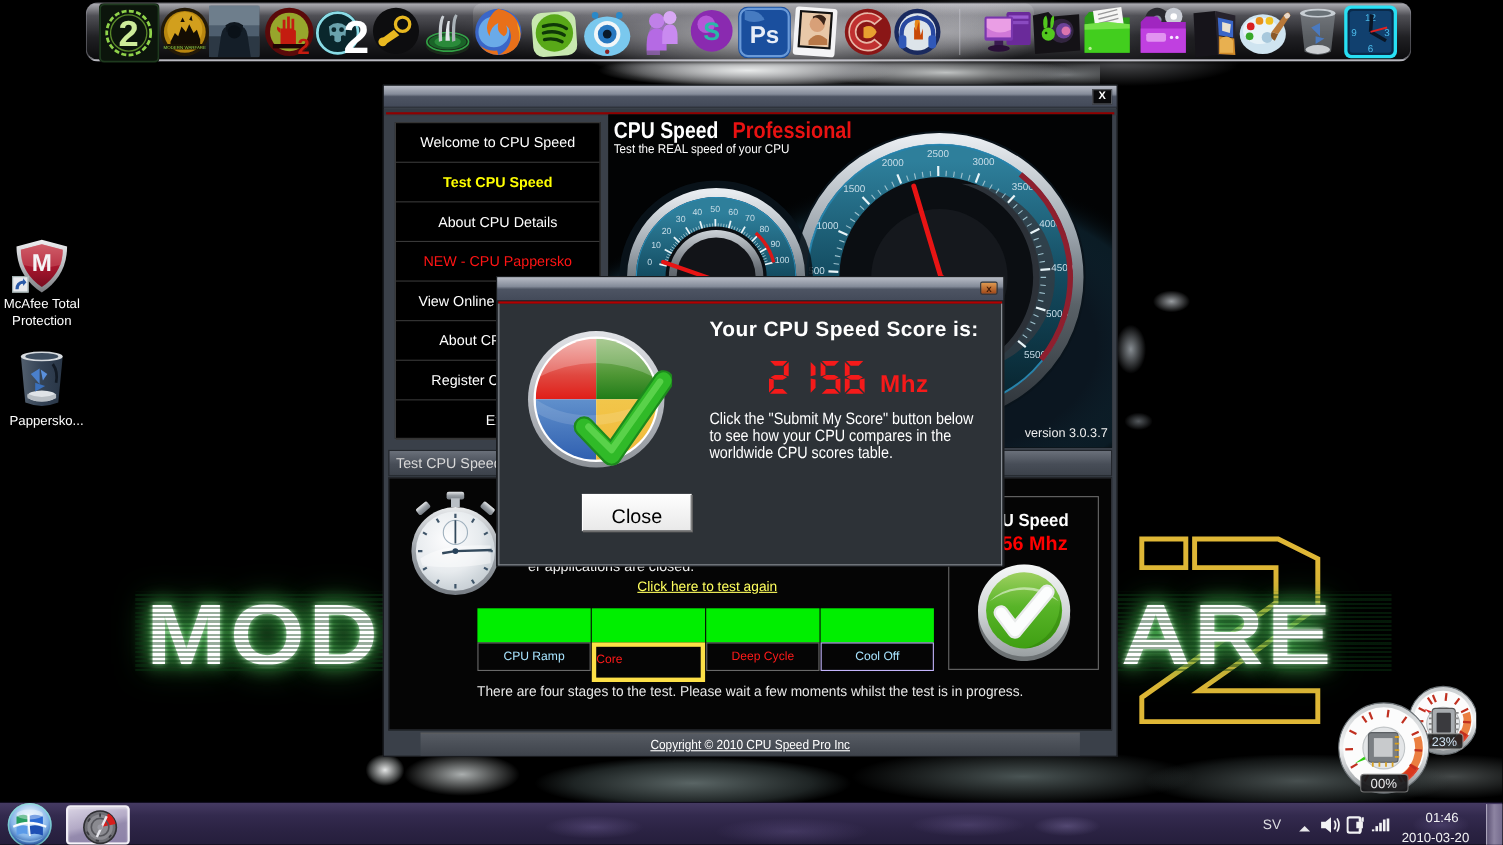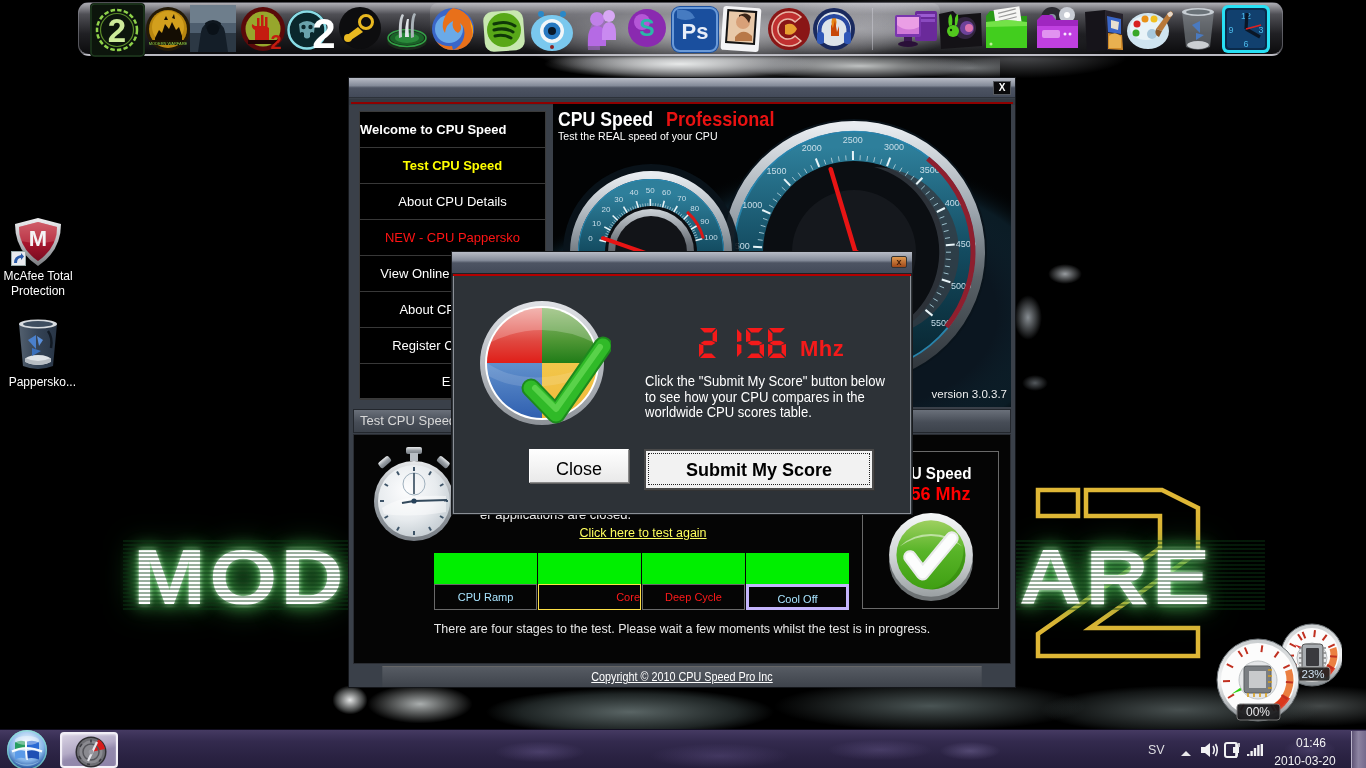--- a/index.html
+++ b/index.html
@@ -440,21 +440,21 @@
         <circle cx="98.0" cy="148.0" r="43" fill="url(#hub)"></circle>
         <circle cx="98.0" cy="148.0" r="36" fill="#121418"></circle>
         <line x1="98" y1="151" x2="49.9" y2="134.2" stroke="#e81414" stroke-width="4" stroke-linecap="round"></line>
       </svg>
 <div class="abs" style="left:5px;top:3px;font-size:21px;font-weight:bold;color:#fff;transform:scaleX(0.84);transform-origin:left">CPU Speed</div>
 <div class="abs" style="left:113px;top:3px;font-size:21px;font-weight:bold;color:#e81212;transform:scaleX(0.86);transform-origin:left">Professional</div>
 <div class="abs" style="left:5px;top:26px;font-size:11.5px;color:#fff;transform:scaleX(0.92);transform-origin:left">Test the REAL speed of your CPU</div>
 <div class="abs" style="right:4px;top:284px;font-size:11.5px;color:#eee">version 3.0.3.7</div>
 </div>
 <div class="abs" style="left:10px;top:33px;width:187px;height:288px;background:#000;border:1px solid #3a3a3a">
-<div class="abs" style="left:0;top:0px;width:185px;height:36px;border-bottom:1px solid #383838;color:#fff;font-weight:bold;font-size:13px;line-height:36px">Welcome to CPU Speed</div>
+<div class="abs" style="left:0;top:0px;width:185px;height:36px;border-bottom:1px solid #383838;color:#fff;font-weight:normal;font-size:13px;text-align:center;line-height:36px">Welcome to CPU Speed</div>
 <div class="abs" style="left:0;top:36px;width:185px;height:36px;border-bottom:1px solid #383838;color:#ffff00;font-weight:bold;font-size:13px;text-align:center;line-height:36px">Test CPU Speed</div>
 <div class="abs" style="left:0;top:72px;width:185px;height:36px;border-bottom:1px solid #383838;color:#fff;font-weight:normal;font-size:13px;text-align:center;line-height:36px">About CPU Details</div>
 <div class="abs" style="left:0;top:108px;width:185px;height:36px;border-bottom:1px solid #383838;color:#ff1414;font-weight:normal;font-size:13px;text-align:center;line-height:36px">NEW - CPU Pappersko</div>
 <div class="abs" style="left:0;top:144px;width:185px;height:36px;border-bottom:1px solid #383838;color:#fff;font-weight:normal;font-size:13px;text-align:center;line-height:36px">View Online CPU Scores</div>
 <div class="abs" style="left:0;top:180px;width:185px;height:36px;border-bottom:1px solid #383838;color:#fff;font-weight:normal;font-size:13px;text-align:center;line-height:36px">About CPU Speed</div>
 <div class="abs" style="left:0;top:216px;width:185px;height:36px;border-bottom:1px solid #383838;color:#fff;font-weight:normal;font-size:13px;text-align:center;line-height:36px">Register CPU Speed</div>
 <div class="abs" style="left:0;top:252px;width:185px;height:36px;border-bottom:1px solid #383838;color:#fff;font-weight:normal;font-size:13px;text-align:center;line-height:36px">Exit</div>
 </div>
 <div class="abs" style="left:4px;top:331px;width:658px;height:24px;background:linear-gradient(180deg,#6a707a,#474d57 55%,#3c424b);border:1px solid #23272d;color:#d8d8d8;font-size:13px;line-height:22px;padding-left:6px">Test CPU Speed</div>
 <div class="abs" style="left:4px;top:356px;width:658px;height:230px;background:#050505;border:1px solid #2a2d33">
@@ -495,25 +495,25 @@
         <line x1="42" y1="48" x2="42" y2="27" stroke="#33495c" stroke-width="1.6"></line>
         <line x1="42" y1="55" x2="75" y2="54" stroke="#33495c" stroke-width="2.2"></line>
         <line x1="42" y1="55" x2="30" y2="57" stroke="#33495c" stroke-width="2.2"></line>
         <circle cx="42" cy="55" r="2.6" fill="#26415a"></circle>
       </svg>
 <div class="abs" style="left:126px;top:72px;width:260px;font-size:13px;color:#eee">er applications are closed.</div>
 <div class="abs" style="left:0;top:91px;width:578px;text-align:center;font-size:12.5px;color:#ffff5e"><span style="text-decoration:underline">Click here to test again</span></div>
 <div class="abs" style="left:80px;top:118px;width:103px;height:31px;background:#00ef00"></div>
 <div class="abs" style="left:80px;top:149px;width:103px;height:26px;border:1px solid #6a6a6a;color:#a8e4ff;font-size:11px;text-align:center;line-height:24px">CPU Ramp</div>
 <div class="abs" style="left:184px;top:118px;width:103px;height:31px;background:#00ef00"></div>
-<div class="abs" style="left:184px;top:149px;width:103px;height:26px;border:1px solid #fde047;color:#ff1a1a;font-size:11px;text-align:right;line-height:24px">Core</div>
+<div class="abs" style="left:184px;top:149px;width:103px;height:36px;border:4px solid #fde047;color:#ff1a1a;font-size:11px;text-align:left;line-height:24px">Core</div>
 <div class="abs" style="left:288px;top:118px;width:103px;height:31px;background:#00ef00"></div>
 <div class="abs" style="left:288px;top:149px;width:103px;height:26px;border:1px solid #6a6a6a;color:#ff1a1a;font-size:11px;text-align:center;line-height:24px">Deep Cycle</div>
 <div class="abs" style="left:392px;top:118px;width:103px;height:31px;background:#00ef00"></div>
-<div class="abs" style="left:392px;top:149px;width:103px;height:26px;border:3px solid #c4b5fd;color:#a8e4ff;font-size:11px;text-align:center;line-height:24px">Cool Off</div>
+<div class="abs" style="left:392px;top:149px;width:103px;height:26px;border:1px solid #c4b5fd;color:#a8e4ff;font-size:11px;text-align:center;line-height:24px">Cool Off</div>
 <div class="abs" style="left:508px;top:16px;width:137px;height:158px;border:1px solid #6a6a6a">
         <div style="text-align:center;font-size:16px;font-weight:bold;color:#fff;margin-top:13px;transform:scaleX(0.95)">CPU Speed</div>
         <div style="text-align:center;font-size:18px;font-weight:bold;color:#f00;margin-top:1px">2156 Mhz</div>
 <svg width="88" height="88" viewBox="0 0 84 84" style="position:absolute;left:24px;top:61px">
           <defs>
             <linearGradient id="gc1" x1="0" y1="0" x2="0" y2="1">
               <stop offset="0" stop-color="#f6f8f8"></stop>
               <stop offset="0.5" stop-color="#d2d6d8"></stop>
               <stop offset="1" stop-color="#9aa0a2"></stop>
             </linearGradient>
@@ -581,20 +581,21 @@
         <rect x="63" y="8" width="55" height="55" fill="url(#wg)"></rect>
         <rect x="8" y="63" width="55" height="55" fill="url(#wb)"></rect>
         <rect x="63" y="63" width="55" height="55" fill="url(#wy)"></rect>
         <path d="M8 44 Q 63 16 118 44 L118 8 L8 8 Z" fill="#fff" opacity="0.22"></path>
         <path d="M8 63 Q 50 92 118 63 L 118 72 Q 50 100 8 75 Z" fill="#fff" opacity="0.13"></path>
       </g>
       <path d="M52 88 L77 114 L124 46" fill="none" stroke="#1d8a1d" stroke-width="19" stroke-linecap="round" stroke-linejoin="round"></path>
       <path d="M52 88 L77 114 L124 46" fill="none" stroke="#30ba28" stroke-width="15" stroke-linecap="round" stroke-linejoin="round"></path>
       <path d="M56 88 L77 109 L121 47" fill="none" stroke="#64d852" stroke-width="6" stroke-linecap="round" stroke-linejoin="round" opacity="0.8"></path>
     </svg>
+<div class="abs" style="left:193px;top:37px;width:270px;font-size:19px;font-weight:bold;color:#fff;letter-spacing:0.4px">Your CPU Speed Score is:</div>
 <svg width="92" height="31" viewBox="0 0 92 31" style="position:absolute;left:246.5px;top:75.5px">
       <path d="M1,0 L17.0,0 L12.6,4.4 L5.4,4.4 Z" fill="#f51a1a"></path>
       <path d="M18.0,1 L18.0,14.0 L13.6,13.0 L13.6,5.4 Z" fill="#f51a1a"></path>
       <path d="M1.5,15.0 L5.4,12.8 L12.6,12.8 L16.5,15.0 L12.6,17.2 L5.4,17.2 Z" fill="#f51a1a"></path>
       <path d="M0,16.0 L0,29.0 L4.4,24.6 L4.4,17.0 Z" fill="#f51a1a"></path>
       <path d="M1,30.0 L17.0,30.0 L12.6,25.6 L5.4,25.6 Z" fill="#f51a1a"></path>
       <path d="M38,1 L38,14 L42.4,13 L42.4,5.4 Z" fill="#f51a1a"></path>
       <path d="M38,16 L38,29 L42.4,24.6 L42.4,17 Z" fill="#f51a1a"></path>
       <path d="M48,0 L64.0,0 L59.6,4.4 L52.4,4.4 Z" fill="#f51a1a"></path>
       <path d="M47,1 L47,14.0 L51.4,13.0 L51.4,5.4 Z" fill="#f51a1a"></path>
@@ -604,23 +605,20 @@
       <path d="M70,0 L86.0,0 L81.6,4.4 L74.4,4.4 Z" fill="#f51a1a"></path>
       <path d="M69,1 L69,14.0 L73.4,13.0 L73.4,5.4 Z" fill="#f51a1a"></path>
       <path d="M70.5,15.0 L74.4,12.8 L81.6,12.8 L85.5,15.0 L81.6,17.2 L74.4,17.2 Z" fill="#f51a1a"></path>
       <path d="M69,16.0 L69,29.0 L73.4,24.6 L73.4,17.0 Z" fill="#f51a1a"></path>
       <path d="M87.0,16.0 L87.0,29.0 L82.6,24.6 L82.6,17.0 Z" fill="#f51a1a"></path>
       <path d="M70,30.0 L86.0,30.0 L81.6,25.6 L74.4,25.6 Z" fill="#f51a1a"></path>
     </svg>
 <div class="abs" style="left:348px;top:84px;font-size:22px;font-weight:bold;color:#f51a1a;letter-spacing:0.5px">Mhz</div>
 <div class="abs" style="left:193px;top:121px;width:300px;font-size:15px;color:#fff;line-height:15.7px;transform:scaleX(0.87);transform-origin:left">Click the "Submit My Score" button below<br>to see how your CPU compares in the<br>worldwide CPU scores table.</div>
 <div class="abs" style="left:77px;top:197px;width:100px;height:34px;background:linear-gradient(180deg,#fefefe,#e9e9e9);border:1px solid #8a8a8a;border-top-color:#fff;border-left-color:#fff;box-shadow:1px 1px 0 #606060;color:#000;font-size:18px;text-align:center;line-height:39px">Close</div>
-<div class="abs" style="left:192px;top:197px;width:230px;height:41px;background:#f2f2f2;border:2px solid #4a4a4a;box-shadow:1px 1px 0 #333">
-      <div class="abs" style="left:2px;top:2px;width:222px;height:32px;border:1px dotted #222;color:#000;font-size:18px;font-weight:bold;text-align:center;line-height:32px">Submit My Score</div>
-    </div>
 </div>
 <svg width="130" height="110" viewBox="0 0 130 110" style="position:absolute;left:1212px;top:618px">
     <defs>
       <linearGradient id="gad" x1="0" y1="0" x2="0" y2="1">
         <stop offset="0" stop-color="#c8cccE"></stop>
         <stop offset="0.5" stop-color="#f2f3f4"></stop>
         <stop offset="1" stop-color="#888e92"></stop>
       </linearGradient>
     </defs>
     <circle cx="100" cy="37" r="31" fill="url(#gad)" stroke="#6a7074" stroke-width="1"></circle>

